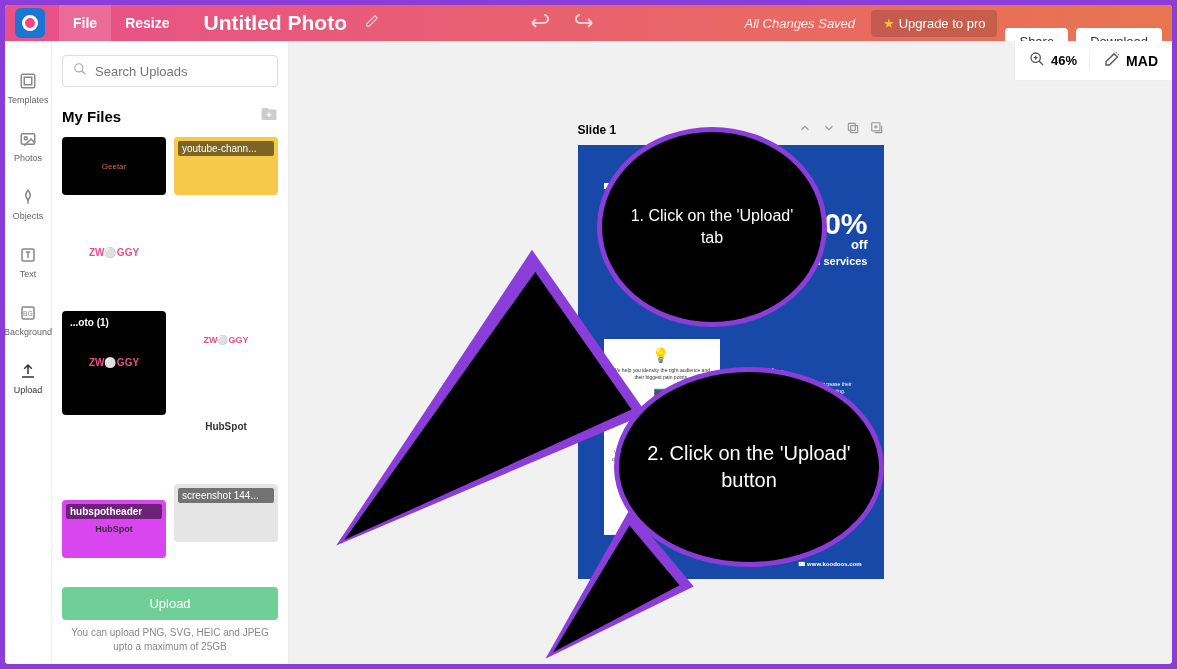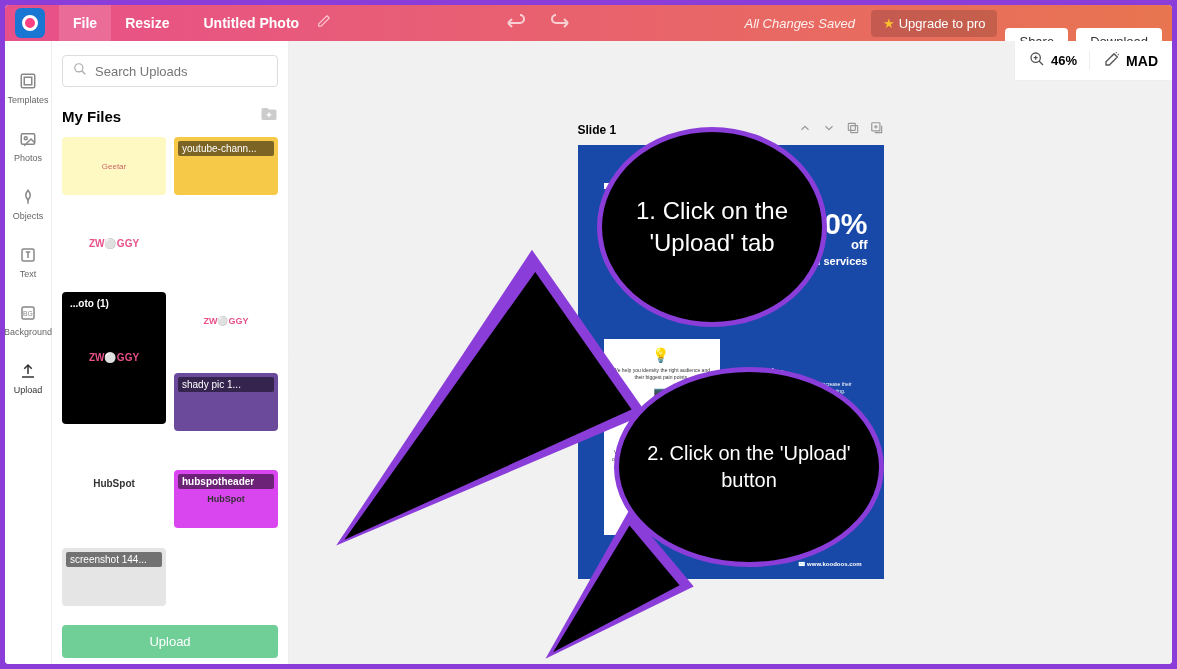--- a/index.html
+++ b/index.html
@@ -5,21 +5,21 @@
 * { margin: 0; padding: 0; box-sizing: border-box; font-family: -apple-system, BlinkMacSystemFont, "Segoe UI", sans-serif; }
 body { background: #8b3dd9; padding: 5px; }
 .app { background: #fff; border-radius: 4px; overflow: hidden; height: 659px; display: flex; flex-direction: column; }
 
 
 .header { background: linear-gradient(to right, #e8508a, #e87550); height: 36px; display: flex; align-items: center; padding: 0 10px; color: #fff; }
 .logo { width: 30px; height: 30px; background: #1976d2; border-radius: 6px; display: flex; align-items: center; justify-content: center; position: relative; margin-right: 14px; }
 .logo-inner { width: 16px; height: 16px; background: #ff4081; border-radius: 50%; border: 3px solid #fff; }
 .menu-item { padding: 0 14px; font-size: 14px; font-weight: 600; cursor: pointer; height: 36px; display: flex; align-items: center; }
 .menu-item.file { background: rgba(255,255,255,0.15); }
-.title { margin-left: 20px; font-size: 14px; font-weight: 600; }
+.title { margin-left: 20px; font-size: 21px; font-weight: 600; }
 .edit-icon { margin-left: 18px; opacity: 0.7; cursor: pointer; }
 .header-spacer { flex: 1; display: flex; justify-content: center; gap: 20px; }
 .undo-redo { opacity: 0.7; cursor: pointer; }
 .header-right { display: flex; align-items: center; gap: 8px; font-size: 13px; }
 .changes-saved { font-style: italic; opacity: 0.9; margin-right: 8px; }
 .upgrade-btn { background: rgba(0,0,0,0.15); padding: 6px 12px; border-radius: 4px; display: flex; align-items: center; gap: 4px; cursor: pointer; }
 .header-btn { background: #fff; color: #333; padding: 6px 14px; border-radius: 4px; font-weight: 500; cursor: pointer; margin-top: 36px; }
 
 
 .body { flex: 1; display: flex; overflow: hidden; }
@@ -74,32 +74,32 @@
 .right-col h4 { font-size: 9px; font-weight: 700; margin-bottom: 4px; }
 .right-col p { font-size: 5px; margin-bottom: 10px; line-height: 1.3; }
 .right-col ul { list-style: none; font-size: 5px; }
 .right-col li { padding-left: 8px; position: relative; margin-bottom: 4px; line-height: 1.3; }
 .right-col li::before { content: '◆'; position: absolute; left: 0; color: #fbc02d; font-size: 4px; top: 1px; }
 .slide-footer { position: absolute; bottom: 12px; left: 34px; right: 22px; display: flex; justify-content: space-between; color: #fff; font-size: 6px; font-weight: 600; align-items: center; }
 
 .new-slide-btn { width: 306px; margin: 20px auto 0; background: #e5e5e5; color: #777; text-align: center; padding: 7px; border-radius: 3px; font-size: 12px; cursor: pointer; }
 
 
-.callout { position: absolute; background: #000; color: #fff; border: 5px solid #8b3dd9; border-radius: 50%; display: flex; align-items: center; justify-content: center; text-align: center; font-size: 24px; line-height: 1.35; padding: 20px; z-index: 100; }
+.callout { position: absolute; background: #000; color: #fff; border: 5px solid #8b3dd9; border-radius: 50%; display: flex; align-items: center; justify-content: center; text-align: center; font-size: 16px; line-height: 1.35; padding: 20px; z-index: 100; }
 .callout-1 { width: 230px; height: 200px; left: 308px; top: 86px; }
 .callout-2 { width: 270px; height: 200px; left: 325px; top: 326px; font-size: 20px; }
 .arrow { position: absolute; width: 0; height: 0; z-index: 99; }
 .arrow-1 { left: 30px; top: 380px; border-right: 330px solid #8b3dd9; border-top: 130px solid transparent; border-bottom: 70px solid transparent; transform: rotate(-35deg); transform-origin: left; }
 .arrow-1::after { content: ''; position: absolute; left: 10px; top: -110px; border-right: 310px solid #000; border-top: 110px solid transparent; border-bottom: 58px solid transparent; }
 .arrow-2 { left: 250px; top: 560px; border-right: 160px solid #8b3dd9; border-top: 60px solid transparent; border-bottom: 40px solid transparent; transform: rotate(-40deg); transform-origin: left; }
 .arrow-2::after { content: ''; position: absolute; left: 10px; top: -48px; border-right: 140px solid #000; border-top: 48px solid transparent; border-bottom: 30px solid transparent; }
 
 
-.t1{background:#fef9c3;} .t2{background:#f7c948;} .t3{background:#fff;color:#e8508a;font-weight:700;} .t4{background:#fff;}
-.t5{background:#000;color:#e8508a;font-weight:700;height:132px;} .t6{background:#fff;color:#e8508a;font-weight:700;} .t8{background:#6b4a9c;} .t9{background:#6b4a9c;}
+.t1{background:#000000;} .t2{background:#f7c948;} .t3{background:#fff;color:#e8508a;font-weight:700;} .t4{background:#fff;}
+.t5{background:#000;color:#e8508a;font-weight:700;height:104px;} .t6{background:#fff;color:#e8508a;font-weight:700;} .t8{background:#6b4a9c;} .t9{background:#6b4a9c;}
 .t10{background:#fff;color:#333;font-weight:700;} .t11{background:#d946ef;color:#333;font-weight:700;margin-top:16px;}
 .t12{background:#e5e5e5;}
 </style>
 </head>
 <body>
 
 <div class="app">
 
   <div class="header">
     <div class="logo">
@@ -221,35 +221,33 @@
             <span>ZW⚪GGY</span>
           </div>
         <div class="file-thumb t4"></div>
         <div class="file-thumb t5" style="grid-row:span 2">
             <div class="file-label">...oto (1)</div>
             <span>ZW⚪GGY</span>
           </div>
         <div class="file-thumb t6">
             <span style="font-size:9px">ZW⚪GGY</span>
           </div>
-        <div class="file-thumb t8">
-            <div class="file-label">shady pic 1...</div>
-          </div>
         <div class="file-thumb t10">
             <span>HubSpot</span>
           </div>
         <div class="file-thumb t11">
             <div class="file-label">hubspotheader</div>
             <span style="font-size:9px">HubSpot</span>
           </div>
         <div class="file-thumb t12">
             <div class="file-label">screenshot 144...</div>
           </div>
       </div>
       <div class="upload-btn">Upload</div>
+      <div class="upload-hint">You can upload PNG, SVG, HEIC and JPEG upto a maximum of 25GB</div>
       <div class="collapse-handle">‹</div>
     </div>
 
     <div class="canvas-area">
       <div class="canvas-toolbar">
         <div class="zoom">
           <span><svg width="16" height="16" viewBox="0 0 24 24" fill="none" stroke="#555" stroke-width="2">
                 <circle cx="10" cy="10" r="7"></circle>
                 <path d="M21 21l-6-6M7 10h6M10 7v6"></path>
               </svg></span>

